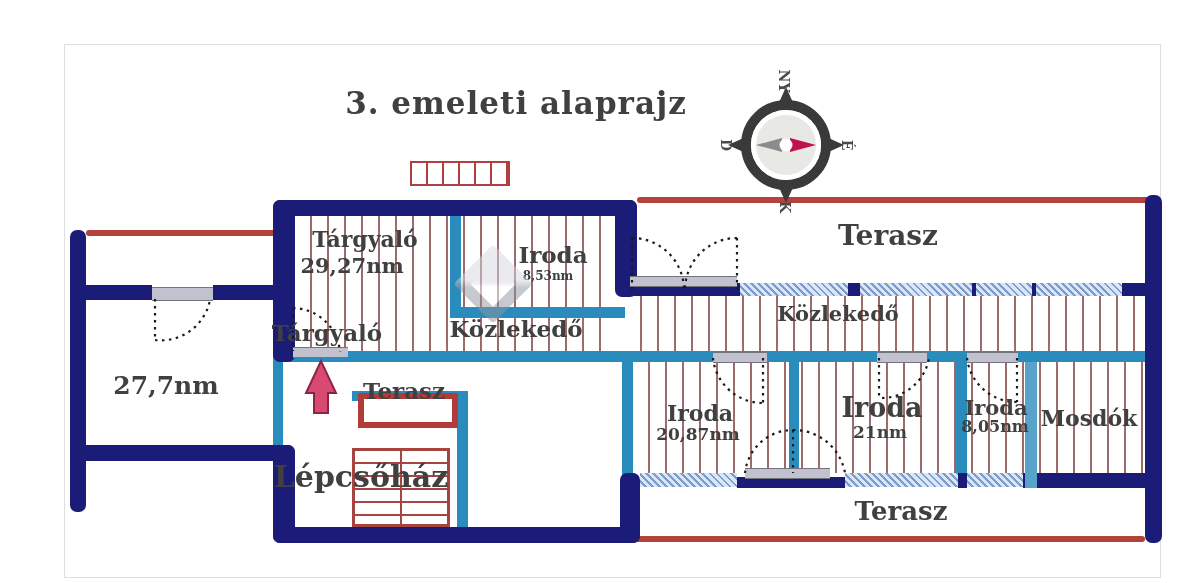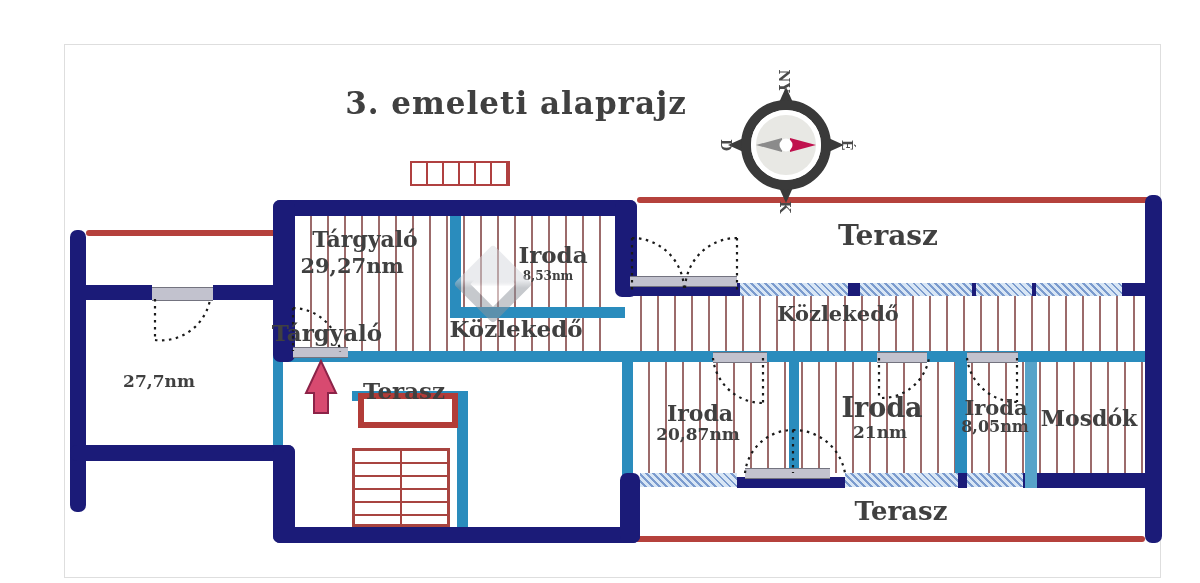--- a/index.html
+++ b/index.html
@@ -141,23 +141,24 @@
   <div class="lbl" style="left:352px;top:255px;font-size:21px">29,27nm</div>
 
   <div class="lbl" style="left:553px;top:243px;font-size:23px">Iroda</div>
   <div class="lbl" style="left:548px;top:270px;font-size:12px">8,53nm</div>
 
   <div class="lbl" style="left:888px;top:222px;font-size:28px">Terasz</div>
   <div class="lbl" style="left:838px;top:303px;font-size:21px">Közlekedő</div>
   <div class="lbl" style="left:516px;top:317px;font-size:23px">Közlekedő</div>
   <div class="lbl" style="left:327px;top:321px;font-size:23px">Tárgyaló</div>
 
-  <div class="lbl" style="left:159px;top:373px;font-size:17px">27,7nm</div>
+  <div class="lbl" style="left:166px;top:373px;font-size:25px">27,7nm</div>
 
   <div class="lbl" style="left:404px;top:379px;font-size:23px">Terasz</div>
+  <div class="lbl" style="left:361px;top:462px;font-size:30px">Lépcsőház</div>
 
   <div class="lbl" style="left:700px;top:402px;font-size:22px">Iroda</div>
   <div class="lbl" style="left:698px;top:426px;font-size:17px">20,87nm</div>
 
   <div class="lbl" style="left:882px;top:394px;font-size:27px">Iroda</div>
   <div class="lbl" style="left:880px;top:424px;font-size:17px">21nm</div>
 
   <div class="lbl" style="left:996px;top:397px;font-size:21px">Iroda</div>
   <div class="lbl" style="left:995px;top:419px;font-size:16px">8,05nm</div>
 

